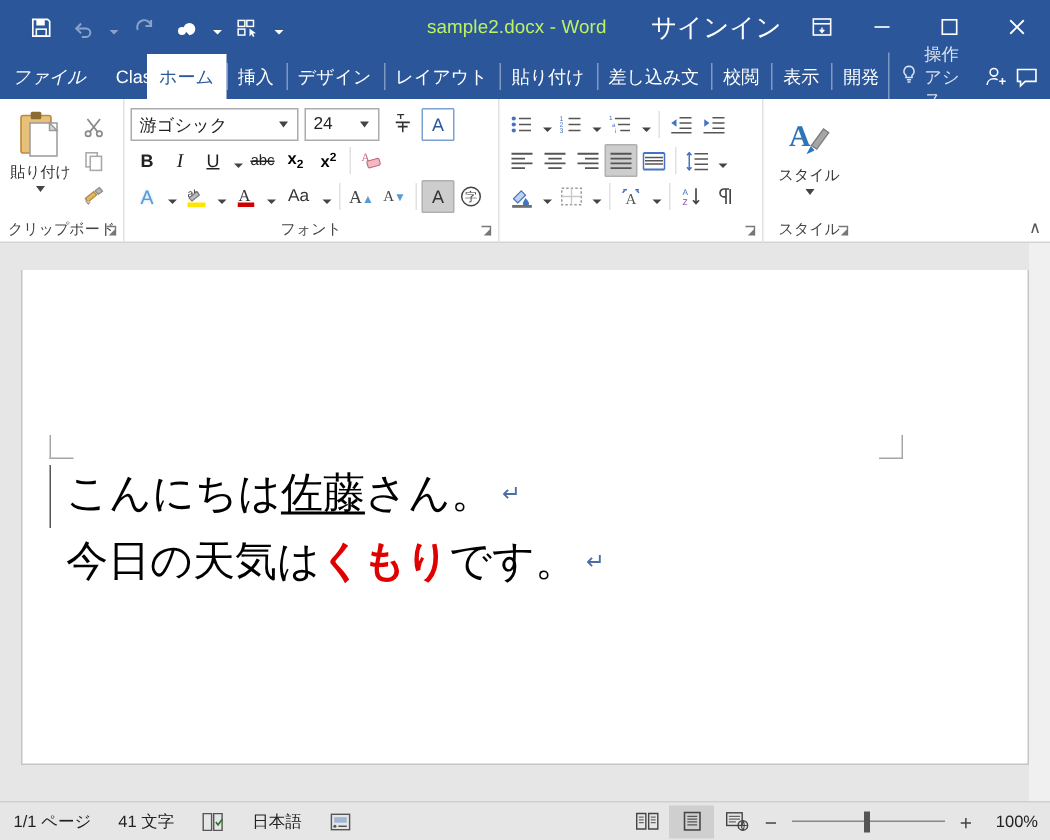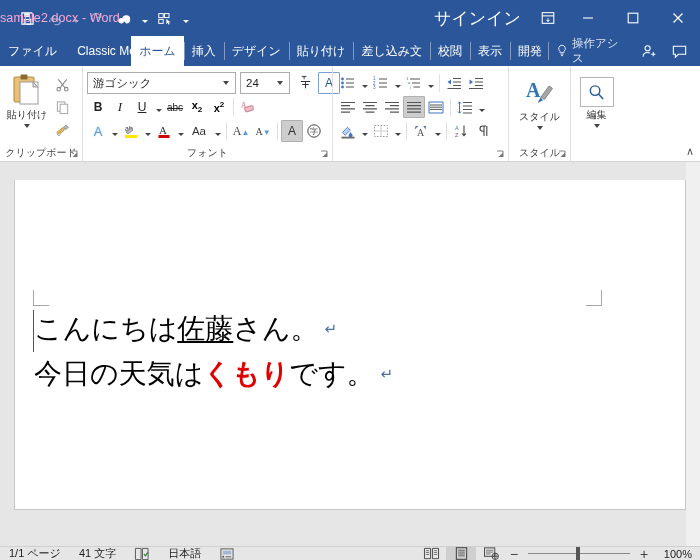--- a/index.html
+++ b/index.html
@@ -25,43 +25,43 @@
   .qat-caret {
     width: 11px; height: 24px; display: flex; align-items: flex-end; justify-content: center;
     padding-bottom: 7px; cursor: pointer;
   }
   .qat-caret::after {
     content: ""; border-left: 3px solid transparent; border-right: 3px solid transparent;
     border-top: 3.5px solid #fff; display: block;
   }
   .qat-caret.dim::after { border-top-color: rgba(255,255,255,.45); }
   .title-text {
-    position: absolute; left: 0; right: 11px; 
-    font-size: 12.5px; color: #f9a8d4; pointer-events: none; letter-spacing: .1px;
+    position: absolute; left: 0; right: 11px; text-align: center;
+    font-size: 12.5px; color: #bef264; pointer-events: none; letter-spacing: .1px;
   }
   .title-right {
     margin-left: auto; display: flex; align-items: center; height: 36px; z-index: 2;
   }
   .signin { font-size: 17px; padding: 0 10px; cursor: pointer; white-space: nowrap; }
   .ribbon-opts { width: 34px; height: 36px; display: flex; align-items: center; justify-content: center; cursor: pointer; }
   .wbtn {
     width: 45px; height: 36px; display: flex; align-items: center; justify-content: center;
     cursor: pointer; font-size: 13px;
   }
 
   
   .tabbar {
     height: 30px; background: #2b579a; display: flex; align-items: stretch;
     position: relative; flex: none;
   }
   .tab {
     color: #fff; font-size: 12px; display: flex; align-items: center;
     padding: 0 8px; cursor: pointer; white-space: nowrap; position: relative;
   }
-  .tab.first { padding-right: 12px; }
+  .tab.first { padding-right: 12px; font-style: italic; }
   .tab.classic { padding-right: 2px; max-width: 62px; overflow: hidden; }
   .tab.sep::before {
     content: ""; position: absolute; left: 0; top: 6px; bottom: 6px; width: 1px;
     background: rgba(255,255,255,.4);
   }
   .tab.active { background: #fff; color: #2b579a; }
   .tab-right { margin-left: auto; display: flex; align-items: center; }
   .tellme {
     display: flex; align-items: center; gap: 4px; color: #dbe4f3; font-size: 11.5px;
     padding: 0 6px; cursor: pointer; position: relative;
@@ -120,21 +120,21 @@
   .g-clipboard { width: 82px; }
   .g-clipboard .group-body { padding-left: 3px; }
 
   
   .g-font { width: 250px; }
   .fontname-box, .fontsize-box {
     height: 22px; border: 1px solid #acacac; background: #fff;
     display: flex; align-items: center; font-size: 11.5px; color: #222;
     padding: 0 2px 0 5px;
   }
-  .fontname-box { width: 149px; }
+  .fontname-box { width: 112px; }
   .fontsize-box { width: 50px; margin-left: 4px; }
   .fontname-box .v, .fontsize-box .v { flex: 1; white-space: nowrap; overflow: hidden; }
   .combo-caret {
     width: 14px; height: 20px; display: flex; align-items: center; justify-content: center; cursor: pointer;
   }
   .combo-caret::after {
     content: ""; border-left: 3.5px solid transparent; border-right: 3.5px solid transparent;
     border-top: 4px solid #444;
   }
   .fbold { font-weight: bold; font-size: 12px; color: #222; }
@@ -160,34 +160,34 @@
     position: absolute; left: 14px; top: 18px; width: 672px; height: 330px;
     background: #fff; border: 1px solid #c6c6c6; border-top: none;
   }
   .mark { position: absolute; border-color: #a6a6a6; border-style: solid; }
   .mark.tl { left: 18px; top: 110px; width: 16px; height: 16px; border-width: 0 0 1px 1px; }
   .mark.tr { left: 571px; top: 110px; width: 16px; height: 16px; border-width: 0 1px 1px 0; }
   .caret-line {
     position: absolute; left: 18px; top: 130px; width: 1px; height: 42px; background: #555;
   }
   .doc-text {
-    position: absolute; left: 19px; top: 126px; width: 570px;
+    position: absolute; left: 29px; top: 126px; width: 570px;
     font-family: "DejaVu Sans", sans-serif; font-size: 28px; color: #000; line-height: 1.62;
   }
   .doc-line { white-space: nowrap; }
   .u-line { text-decoration: underline; text-underline-offset: 3px; }
   .hilite { color: #e00000; font-weight: bold; }
   .pilcrow { color: #4a6fa5; font-size: 15px; vertical-align: 4px; margin-left: 6px; }
   .vscroll {
     position: absolute; right: 0; top: 0; width: 14px; bottom: 0; background: #f0f0f0;
   }
 
   
   .statusbar {
-    height: 14px; background: #e6e6e6; border-top: 1px solid #d0d0d0;
+    height: 26px; background: #e6e6e6; border-top: 1px solid #d0d0d0;
     display: flex; align-items: center; flex: none; font-size: 11px; color: #222;
   }
   .st-item { padding: 0 9px; cursor: pointer; white-space: nowrap; display: flex; align-items: center; }
   .st-right { margin-left: auto; display: flex; align-items: center; padding-right: 8px; }
   .viewbtn {
     width: 30px; height: 22px; display: flex; align-items: center; justify-content: center; cursor: pointer;
   }
   .viewbtn.sel { background: #cfcfcf; }
   .zoom-track { position: relative; width: 102px; height: 16px; display: flex; align-items: center; margin: 0 6px; }
   .zoom-track .bar { position: absolute; left: 0; right: 0; height: 1px; background: #888; }
@@ -268,20 +268,21 @@
       </div>
     </div>
   </div>
 
   <div class="tabbar">
     <div class="tab first">ファイル</div>
     <div class="tab classic">Classic Me</div>
     <div class="tab active">ホーム</div>
     <div class="tab sep">挿入</div>
     <div class="tab sep">デザイン</div>
+    <div class="tab sep">レイアウト</div>
     <div class="tab sep">貼り付け</div>
     <div class="tab sep">差し込み文</div>
     <div class="tab sep">校閲</div>
     <div class="tab sep">表示</div>
     <div class="tab sep">開発</div>
 
     <div class="tab-right">
       <div class="tellme sep">
         <span>
           <svg width="12" height="13" viewBox="0 0 12 13">
@@ -599,35 +600,20 @@
       </div>
       <div class="group-label">スタイル</div>
       <div class="dlg">
         <svg width="9" height="9" viewBox="0 0 9 9">
             <path d="M1 1h6v6" fill="none" stroke="#777" stroke-width=".9"></path>
             <path d="M7 7L2.5 7 7 2.5z" fill="#777"></path>
           </svg>
       </div>
     </div>
 
-    <div class="group g-edit">
-      <div class="group-body" style="justify-content:center;padding-top:6px">
-        <div class="big-btn" style="width:46px">
-          <div style="border:1px solid #b5b5b5;width:34px;height:30px;display:flex;align-items:center;justify-content:center">
-            <svg width="19" height="19" viewBox="0 0 20 20">
-                <circle cx="8.5" cy="8" r="5" fill="none" stroke="#2b579a" stroke-width="1.5"></circle>
-                <path d="M12.3 11.8L17 16.8" stroke="#2b579a" stroke-width="1.6"></path>
-              </svg>
-          </div>
-          <div class="lbl">編集</div>
-          <div class="caret"></div>
-        </div>
-      </div>
-      <div class="group-label"></div>
-    </div>
 
     <div class="ribbon-collapse">∧</div>
   </div>
 
   <div class="docarea">
     <div class="page">
       <div class="mark tl"></div>
       <div class="mark tr"></div>
       <div class="caret-line"></div>
 

